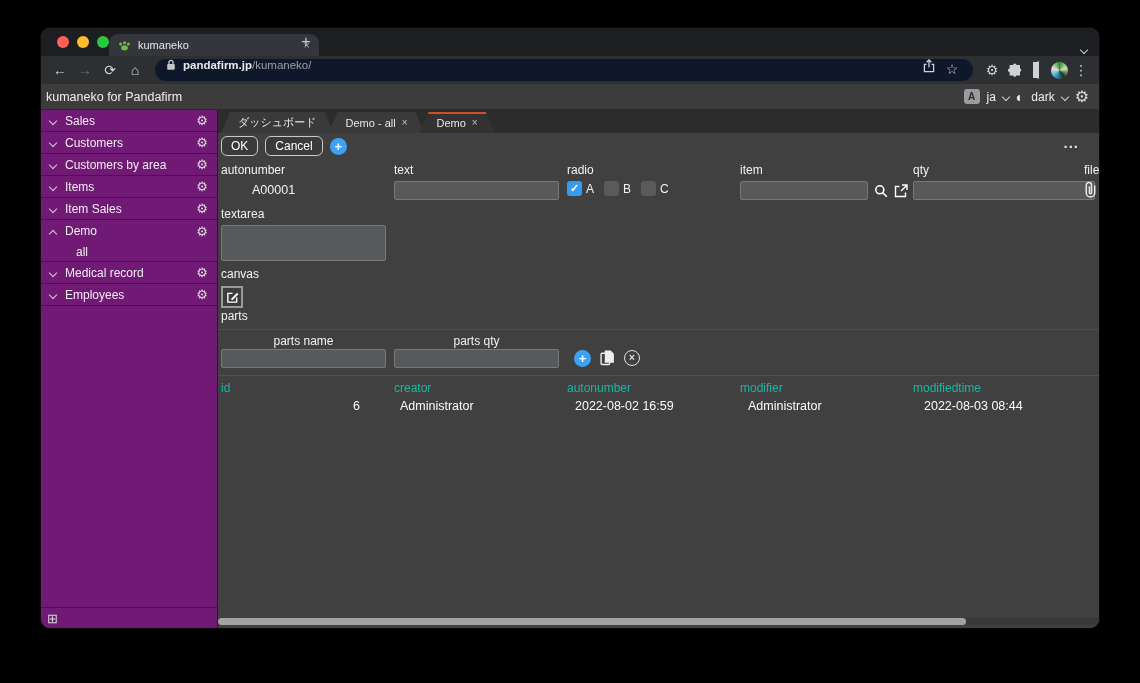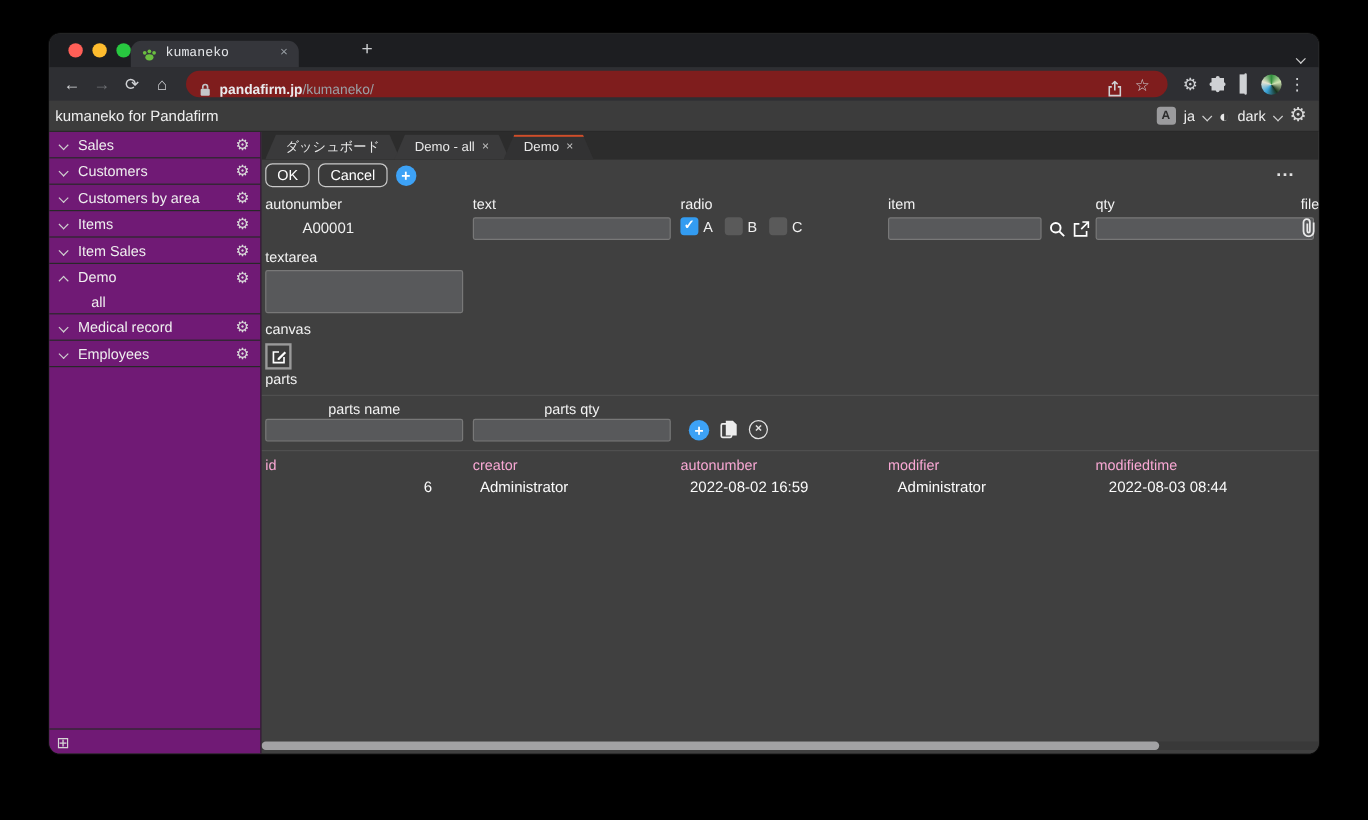--- a/index.html
+++ b/index.html
@@ -7,36 +7,36 @@
   .stage { position:relative; width:1140px; height:683px; background:#000; overflow:hidden;
            font-family:"Liberation Sans", sans-serif; -webkit-font-smoothing:antialiased; }
   .window { position:absolute; left:41px; top:28px; width:1058px; height:600px;
             border-radius:9px; overflow:hidden; background:#404040; box-shadow:0 0 0 1px #0c0c0c; }
 
   
   .tabstrip { position:relative; height:28px; background:#1d1e21; }
   .lights { position:absolute; left:16px; top:8px; display:flex; gap:8px; }
   .light { width:12px; height:12px; border-radius:50%; }
   .l-red{background:#ff5f57;} .l-yel{background:#febc2e;} .l-grn{background:#28c840;}
-  .btab { position:absolute; left:68px; top:6px; width:140px; height:22px; background:#35363b;
+  .btab { position:absolute; left:68px; top:6px; width:210px; height:22px; background:#35363b;
           border-radius:9px 9px 0 0; display:flex; align-items:center; gap:7px; padding:0 9px;
-          font-size:11px; color:#e4e6e9;font-family:Liberation Mono, monospace; }
+          font-size:11px; color:#e4e6e9; }
   .btab .bclose { margin-left:auto; color:#9aa0a6; font-size:11px; line-height:1; }
   .newtab { position:absolute; left:254px; top:3px; color:#c9cbce; font-size:16px; width:22px; height:22px;
             text-align:center; line-height:22px; }
   .strip-chev { position:absolute; right:12px; top:11px; }
   .chev { display:inline-block; width:6px; height:6px; border-right:1.6px solid #cfcfcf;
           border-bottom:1.6px solid #cfcfcf; transform:rotate(45deg); }
   .chev.up { transform:rotate(-135deg); position:relative; top:3px; }
 
   .toolbar { height:28px; background:#2e2f33; display:flex; align-items:center; padding:0 8px; gap:3px; }
   .tbtn { width:22px; text-align:center; font-size:14px; color:#d2d4d7; line-height:22px; }
   .tbtn.dim { color:#6e7074; }
-  .omnibox { flex:1; height:22px; background:#7f1d1d; border-radius:11px; margin:0 6px;
-             display:flex; align-items:flex-end; gap:7px; padding:0 11px; }
+  .omnibox { flex:1; height:22px; background:#0f172a; border-radius:11px; margin:0 6px;
+             display:flex; align-items:flex-start; gap:7px; padding:0 11px; }
   .url { font-size:11.5px; color:#e8eaed; font-weight:bold; }
   .url .path { color:#9aa0a6; font-weight:normal; }
   .ospacer { flex:1; }
   .ricon { width:20px; text-align:center; color:#cfd1d4; font-size:14px; line-height:20px; }
   .sidepanel { width:14px; height:11px; border:1.6px solid #cfd1d4; border-radius:2px; position:relative; }
   .sidepanel::after { content:""; position:absolute; right:0; top:0; bottom:0; width:5px; background:#cfd1d4; }
   .avatar { width:17px; height:17px; border-radius:50%;
             background:conic-gradient(#2f8f3b,#cfe3b2,#18321c,#3aa3d9,#e8e3d2,#2f8f3b); }
 
   
@@ -95,21 +95,21 @@
   .ftextarea { display:block; width:165px; height:36px; background:#58595b; border:1px solid #787878;
                border-radius:2px; margin-top:4px; resize:none; outline:none; color:#fff; }
   .canvasbtn { width:22px; height:22px; margin-top:5px; border:2px solid #9a9a9a; background:#3c3c3c;
                display:flex; align-items:center; justify-content:center; }
   .hline { position:absolute; left:0; right:0; height:1px; background:#4f4f4f; }
   .phead { position:absolute; width:165px; text-align:center; font-size:12px; color:#f2f2f2; }
   .pinput { position:absolute; width:165px; height:19px; background:#58595b; border:1px solid #787878;
             border-radius:2px; color:#fff; outline:none; font-size:12px; padding:0 4px;}
   .xcircle { width:16px; height:16px; border:1.6px solid #e3e3e3; border-radius:50%; color:#e3e3e3;
              font-size:10px; font-weight:bold; text-align:center; line-height:13px; }
-  .mlabel { position:absolute; font-size:12px; color:#f9a8d4; }
+  .mlabel { position:absolute; font-size:12px; color:#14b8a6; }
   .mvalue { position:absolute; font-size:12.5px; color:#fbfbfb; }
   .scrolltrack { position:absolute; left:0; right:0; bottom:3px; height:7px; background:#393939; }
   .scrollthumb { position:absolute; left:0; top:0; width:748px; height:7px; background:#a2a2a4; border-radius:4px; }
 </style>
 </head>
 <body>
 
 <div class="stage">
   <div class="window">
 

